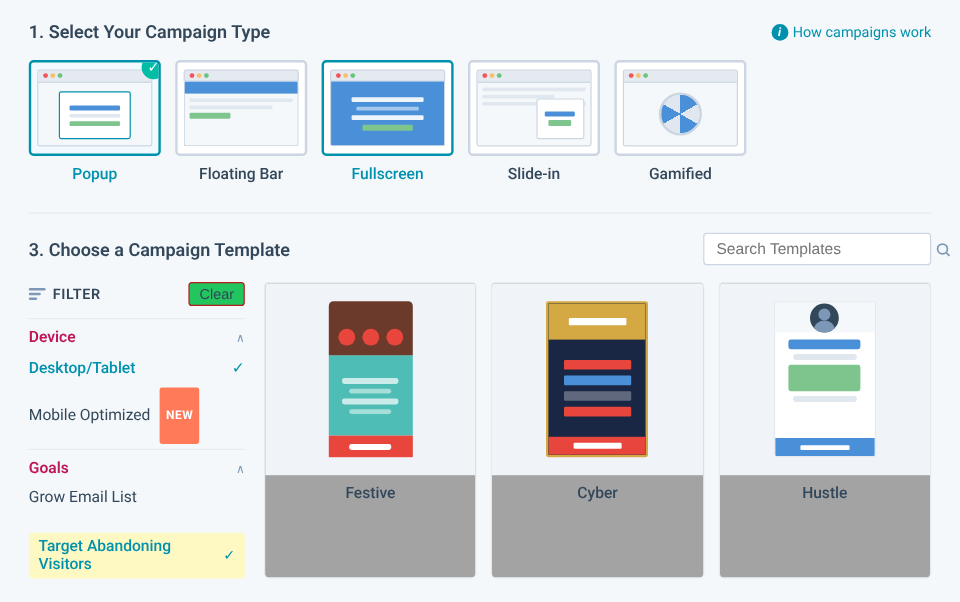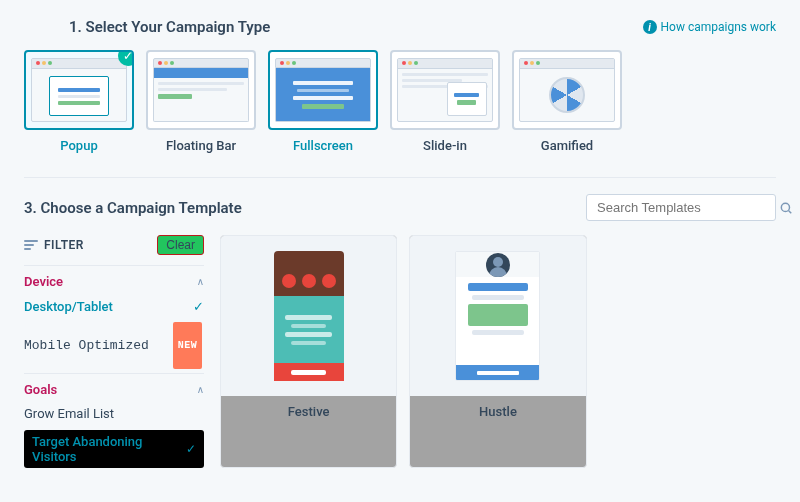--- a/index.html
+++ b/index.html
@@ -16,21 +16,20 @@
     .page-container {
       padding: 18px 24px;
     }
 
     
     .section-header {
       display: flex;
       justify-content: space-between;
       align-items: center;
       margin-bottom: 14px;
-      margin-left: 45px;
     }
     .section-title {
       font-size: 15px;
       font-weight: 600;
       color: #33475b;
     }
     .how-link {
       font-size: 12px;
       color: #0091ae;
       cursor: pointer;
@@ -496,23 +495,22 @@
       font-weight: 500;
     }
     .device-check {
       color: #0091ae;
       font-size: 13px;
     }
 
     .mobile-row {
       display: flex;
       align-items: center;
-      gap: 24px;
+      gap: 8px;
       padding: 4px 0;
-      font-family: Liberation Mono, monospace;
     }
     .mobile-label {
       font-size: 13px;
       color: #33475b;
     }
     .new-badge {
       background: #ff7a59;
       color: white;
       font-size: 10px;
       font-weight: 700;
@@ -539,24 +537,24 @@
     }
     .goal-text {
       font-size: 13px;
       color: #33475b;
     }
     .goal-active {
       display: flex;
       align-items: center;
       justify-content: space-between;
       padding: 4px 8px;
-      background: #000000;
+      background: #fef9c3;
       border-radius: 3px;
       cursor: pointer;
-      margin-top: 6px;
+      margin-top: 19px;
     }
     .goal-active-text {
       font-size: 13px;
       color: #0091ae;
       font-weight: 500;
     }
     .goal-active-check {
       color: #0091ae;
       font-size: 12px;
     }
@@ -942,20 +940,39 @@
               <div class="festive-bar-thin"></div>
             </div>
             <div class="festive-bottom">
               <div class="festive-btn-bar"></div>
             </div>
           </div>
         </div>
         <div class="template-name">Festive</div>
       </div>
 
+      <div class="template-card">
+        <div class="template-thumb">
+          <div class="cyber-illustration">
+            <div class="cyber-top">
+              <div class="cyber-top-bar"></div>
+            </div>
+            <div class="cyber-body">
+              <div class="cyber-row"></div>
+              <div class="cyber-row-blue"></div>
+              <div class="cyber-row-white"></div>
+              <div class="cyber-row"></div>
+            </div>
+            <div class="cyber-bottom">
+              <div class="cyber-btn-bar"></div>
+            </div>
+          </div>
+        </div>
+        <div class="template-name">Cyber</div>
+      </div>
 
       <div class="template-card">
         <div class="template-thumb">
           <div class="hustle-illustration">
             <div class="hustle-top">
               <div class="hustle-avatar">
                 <div class="hustle-avatar-head"></div>
                 <div class="hustle-avatar-body"></div>
               </div>
             </div>

